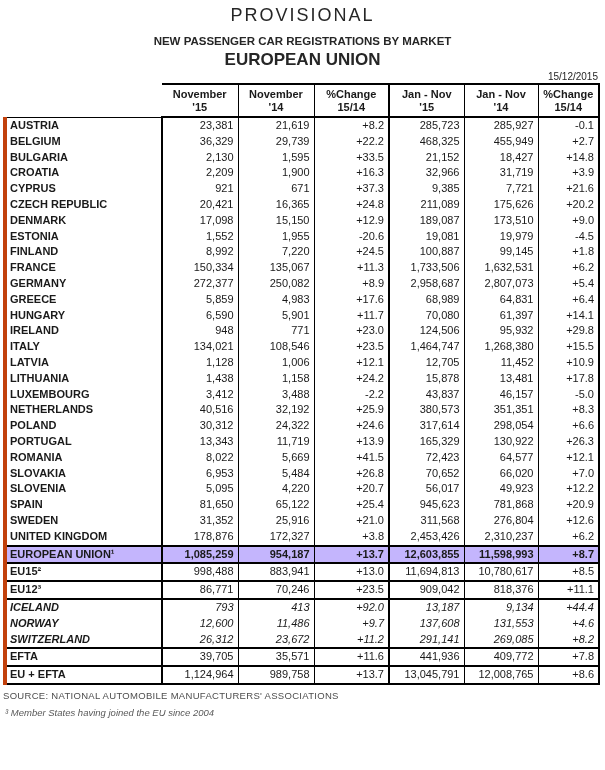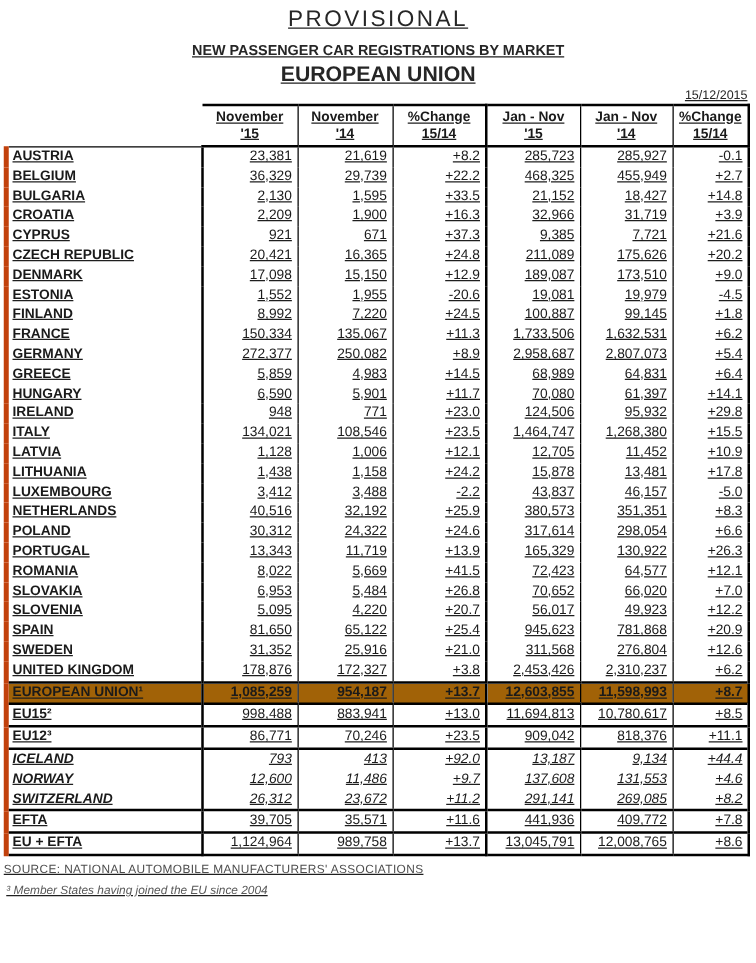--- a/index.html
+++ b/index.html
@@ -1,20 +1,20 @@
 <!DOCTYPE html>
 <html><head>
 <meta charset="utf-8">
 <style>
   html,body{margin:0;padding:0;}
   body{
     width:605px;height:770px;overflow:hidden;background:#ffffff;
     font-family:"Liberation Sans", sans-serif;color:#1f1f1f;
   }
-  .page{position:relative;width:605px;height:590px;text-decoration:underline;}
+  .page{position:relative;width:605px;height:590px;}
   .title{
     text-align:center;font-size:18px;letter-spacing:2px;font-weight:normal;
     padding-top:5px;color:#262626;
   }
   .subtitle1{text-align:center;font-size:11.5px;font-weight:bold;margin-top:9px;color:#262626;}
   .subtitle2{text-align:center;font-size:17px;font-weight:bold;margin-top:3px;color:#262626;}
   .date{
     text-align:right;font-size:10px;color:#262626;margin:1px 7px 1px 0;padding-left:20px;
   }
   table.reg{
@@ -40,21 +40,21 @@
   .c6{border-right:2px solid #000;}
   thead th.c0{border-left:none;}
   tbody td{
     height:15.8px;line-height:15.8px;padding:0 4px 0 0;text-align:right;
     white-space:nowrap;overflow:hidden;color:#1a1a1a;
   }
   tbody td.c0{text-align:left;padding:0 0 0 3px;font-weight:bold;}
   tbody tr:first-child td{border-top:1px solid #000;}
   tbody tr.bt td{border-top:2px solid #000;}
   tbody tr:last-child td{border-bottom:2px solid #000;}
-  tbody tr.eu td{background:#a16207;font-weight:bold;}
+  tbody tr.eu td{background:#c4b5fd;font-weight:bold;}
   tbody tr.efta td{font-style:italic;}
   .source{
     margin:5px 0 0 3px;font-size:9.5px;color:#4d4d4d;letter-spacing:0.3px;
   }
   .notes{margin-left:5px;}
   .note{
     font-style:italic;font-size:9.5px;color:#595959;margin-top:6px;line-height:12px;
   }
 </style>
 </head>
@@ -202,21 +202,21 @@
           <td class="c2">250,082</td>
           <td class="c3">+8.9</td>
           <td class="c4">2,958,687</td>
           <td class="c5">2,807,073</td>
           <td class="c6">+5.4</td>
         </tr>
         <tr class="country">
           <td class="c0">GREECE</td>
           <td class="c1">5,859</td>
           <td class="c2">4,983</td>
-          <td class="c3">+14.5</td>
+          <td class="c3">+17.6</td>
           <td class="c4">68,989</td>
           <td class="c5">64,831</td>
           <td class="c6">+6.4</td>
         </tr>
         <tr class="country">
           <td class="c0">HUNGARY</td>
           <td class="c1">6,590</td>
           <td class="c2">5,901</td>
           <td class="c3">+11.7</td>
           <td class="c4">70,080</td>

